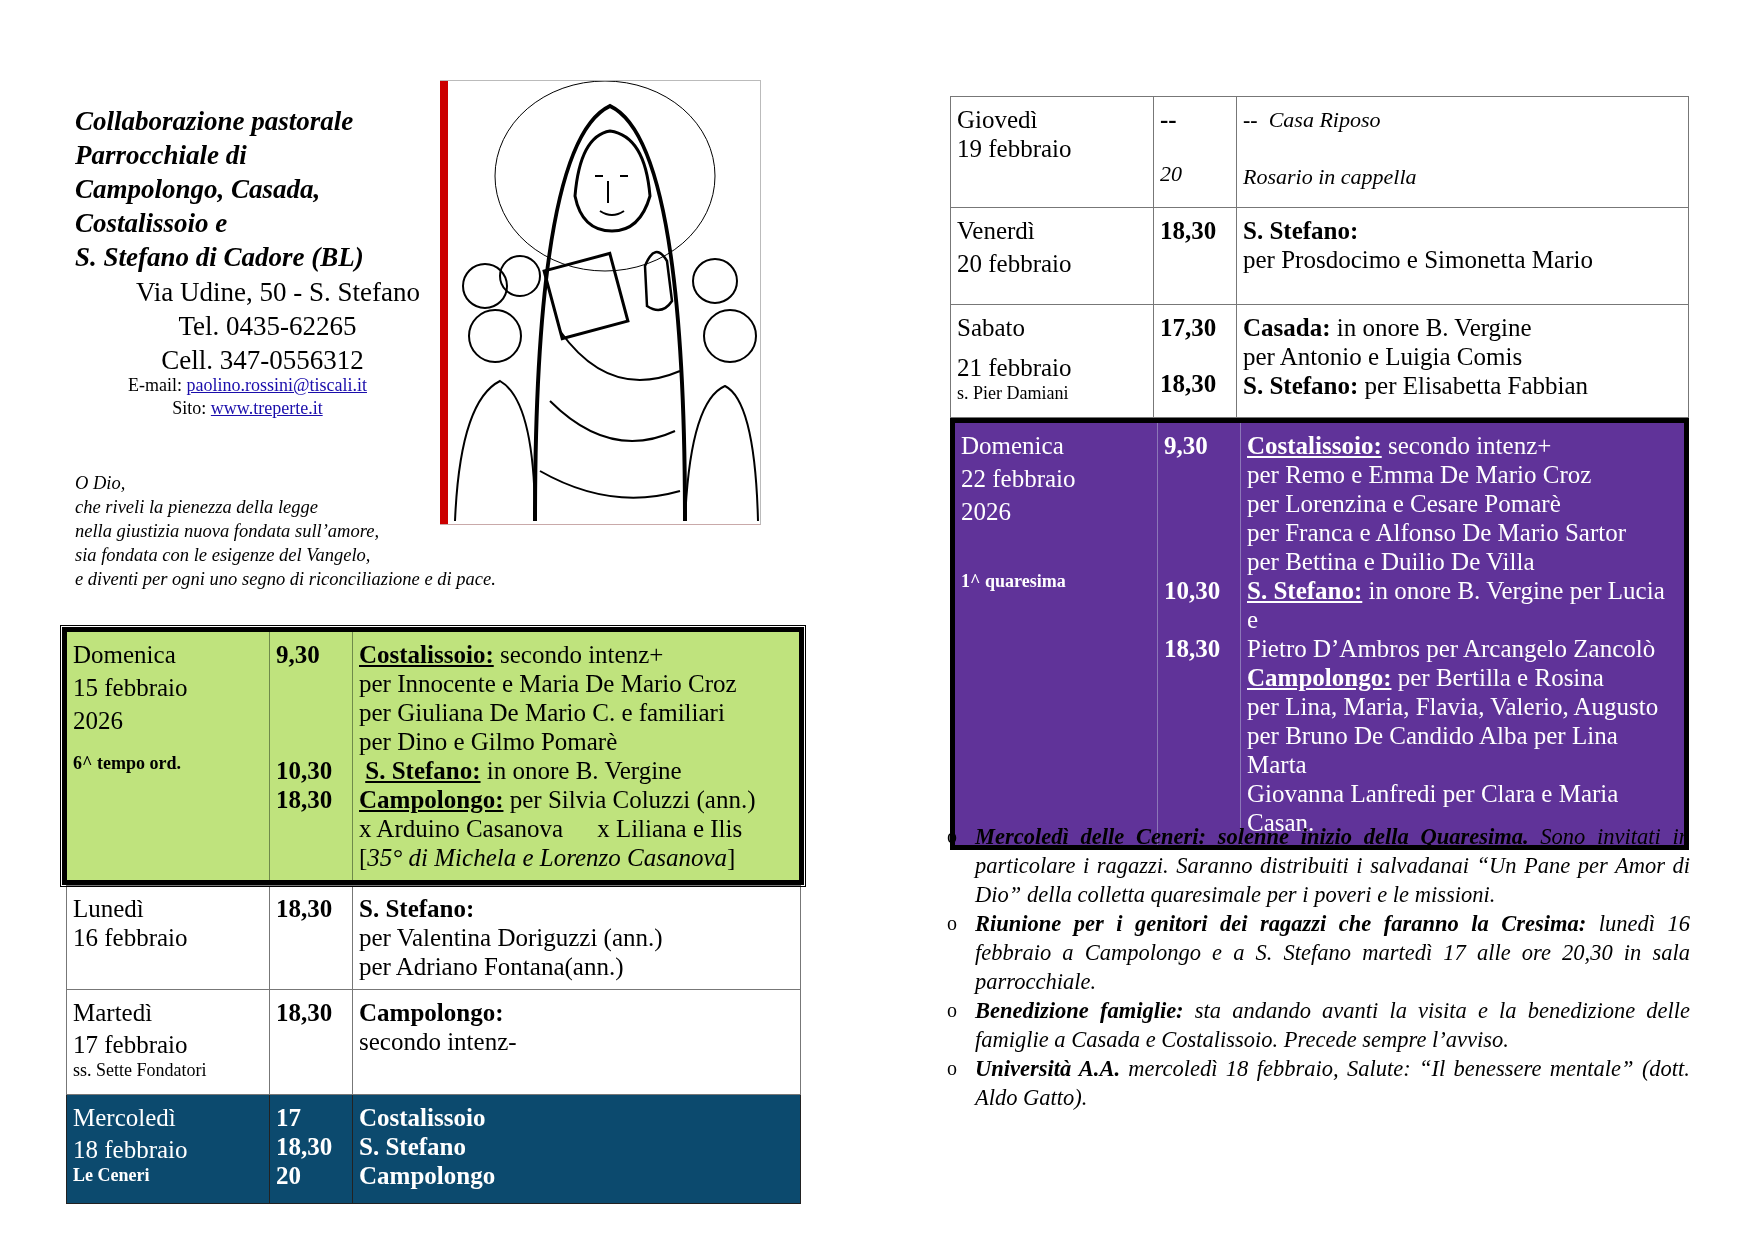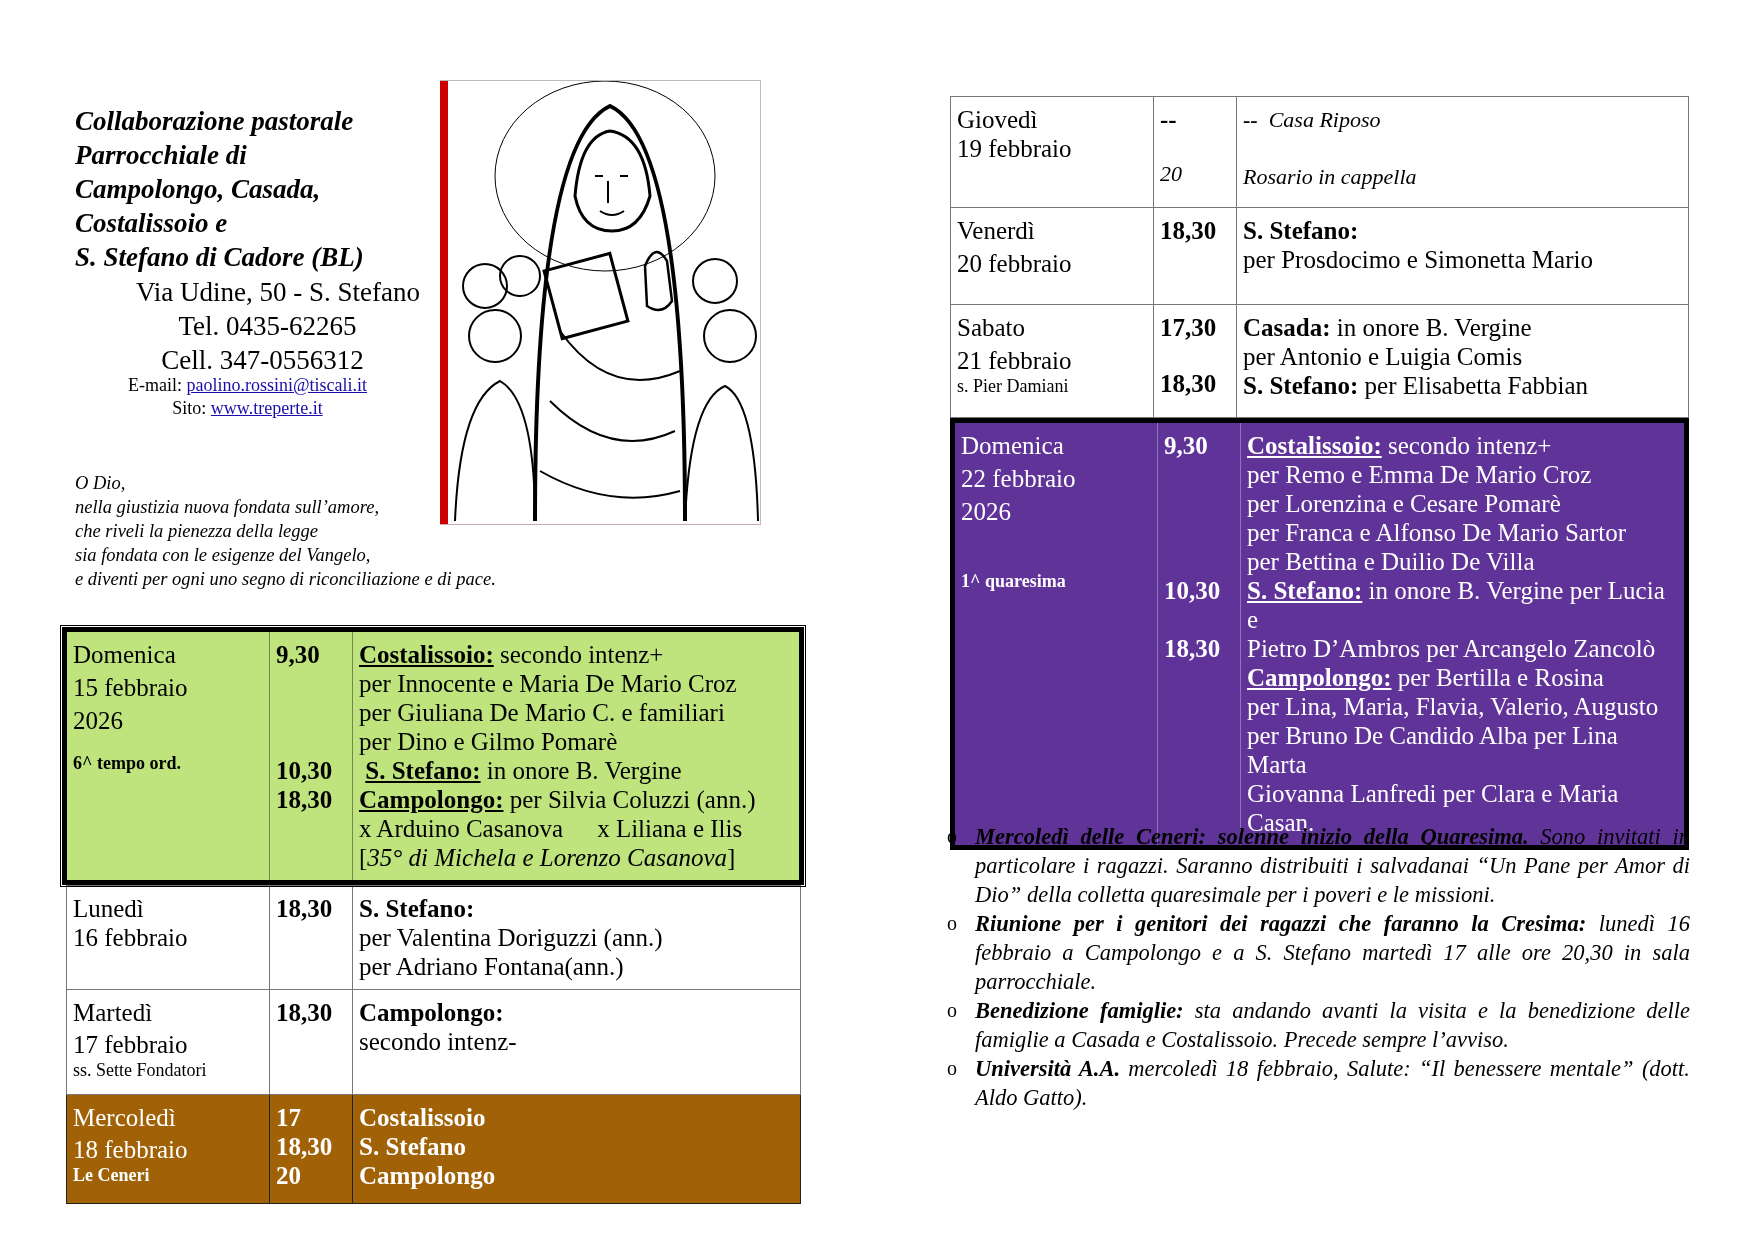--- a/index.html
+++ b/index.html
@@ -28,21 +28,21 @@
   .i { font-style:italic; }
   .small { font-size:18px; line-height:22px; }
   .smallb { font-size:18px; line-height:22px; font-weight:bold; }
 
   .left-table { left:62px; top:627px; width:742px; }
   .green-wrap { border:5px solid #000; outline:1px solid #000; outline-offset:1px; background:#bfe37d; }
   .green-wrap td { border-right:1px solid #6f8a4a; }
   .green-wrap td:last-child { border-right:none; }
 
   .plain-table td { border:1px solid #777; }
-  .purple td { background:#a16207; color:#fff; border:1px solid #222; }
+  .purple td { background:#0c4a6e; color:#fff; border:1px solid #222; }
 
   .right-table { left:950px; top:96px; width:739px; }
   .purple-wrap { border:5px solid #000; background:#603399; color:#fff; }
   .purple-wrap td { border-right:1px solid #8c77b8; color:#fff; }
   .purple-wrap td:last-child { border-right:none; }
 
   .col1 { width:190px; }
   .col2 { width:70px; }
 
   .notes { left:945px; top:822px; width:745px; font-size:22.5px; line-height:29px; font-style:italic; text-align:justify; }
@@ -87,22 +87,22 @@
       <circle cx="55" cy="255" r="26" stroke-width="2"></circle>
       <circle cx="275" cy="200" r="22" stroke-width="2"></circle>
       <circle cx="290" cy="255" r="26" stroke-width="2"></circle>
       <path d="M15 440 Q20 320 60 300 Q95 320 95 440 M245 440 Q250 320 285 305 Q315 320 318 440" stroke-width="2"></path>
     </g>
   </svg>
 </div>
 
 <div class="abs prayer">
   <div>O Dio,</div>
+  <div>che riveli la pienezza della legge</div>
   <div>nella giustizia nuova fondata sull’amore,</div>
-  <div>che riveli la pienezza della legge</div>
   <div>sia fondata con le esigenze del Vangelo,</div>
   <div>e diventi per ogni uno segno di riconciliazione e di pace.</div>
 </div>
 
 <div class="abs left-table">
   <div class="green-wrap">
     <table style="width:100%">
       <tbody>
           <tr>
         <td class="col1" style="height:226px; position:relative;">
@@ -205,21 +205,21 @@
       </td>
       <td class="col2 t-time">18,30</td>
       <td>
         <div class="b">S. Stefano:</div>
         <div>per Prosdocimo e Simonetta Mario</div>
       </td>
     </tr>
     <tr>
       <td class="col1" style="height:96px">
         <div>Sabato</div>
-        <div style="margin-top:4px">21 febbraio</div>
+        <div style="margin-top:11px">21 febbraio</div>
         <div class="small">s. Pier Damiani</div>
       </td>
       <td class="col2 t-time">
         <div>17,30</div>
         <div style="height:27px"></div>
         <div>18,30</div>
       </td>
       <td>
         <div><span class="b">Casada:</span><span> in onore B. Vergine</span></div>
         <div>per Antonio e Luigia Comis</div>

